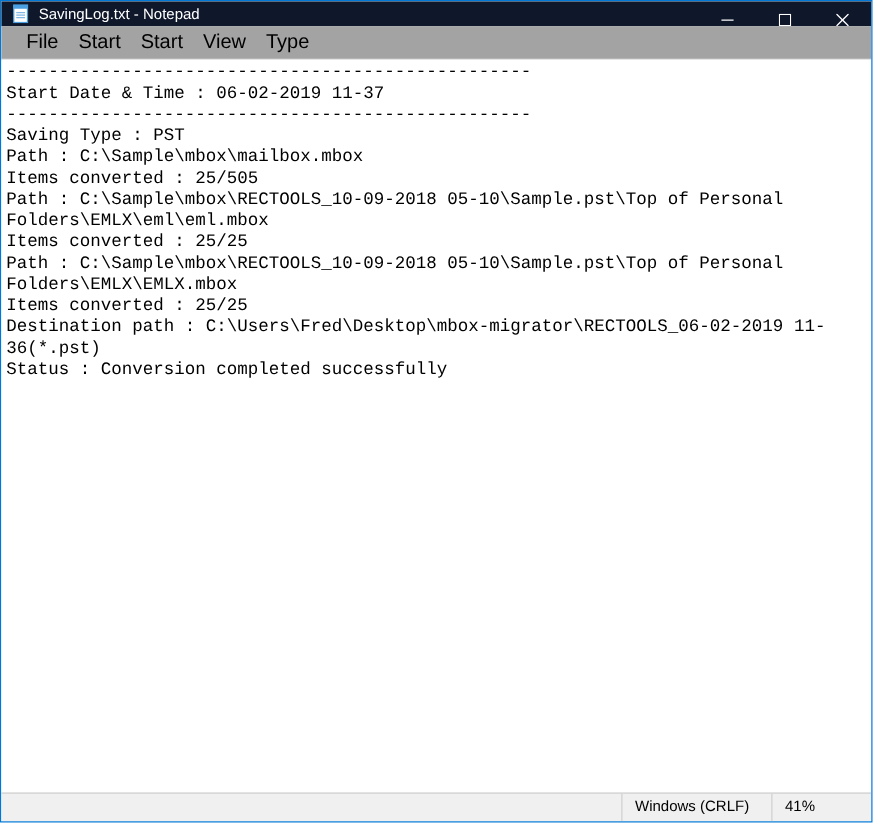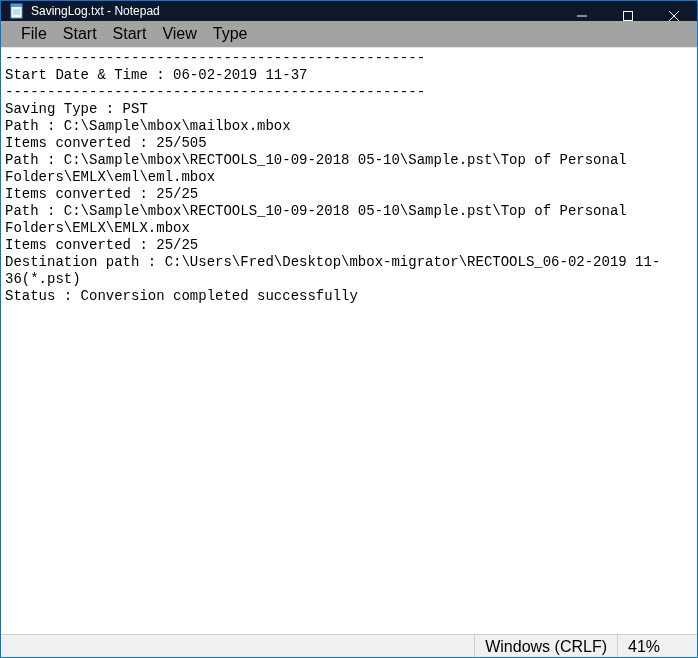--- a/index.html
+++ b/index.html
@@ -67,21 +67,21 @@
       padding: 2px 4px;
       white-space: pre-wrap;
       word-wrap: break-word;
       overflow: auto;
       color: #000;
     }
     .statusbar {
       display: flex;
       background: #f0f0f0;
       border-top: 1px solid #d0d0d0;
-      font-size: 16px;
+      font-size: 12px;
       height: 23px;
     }
     .status-spacer { flex: 1; }
     .status-cell {
       border-left: 1px solid #d0d0d0;
       padding: 3px 10px;
       min-width: 80px;
       white-space: nowrap;
     }
     .status-cell.wide { min-width: 120px; }

